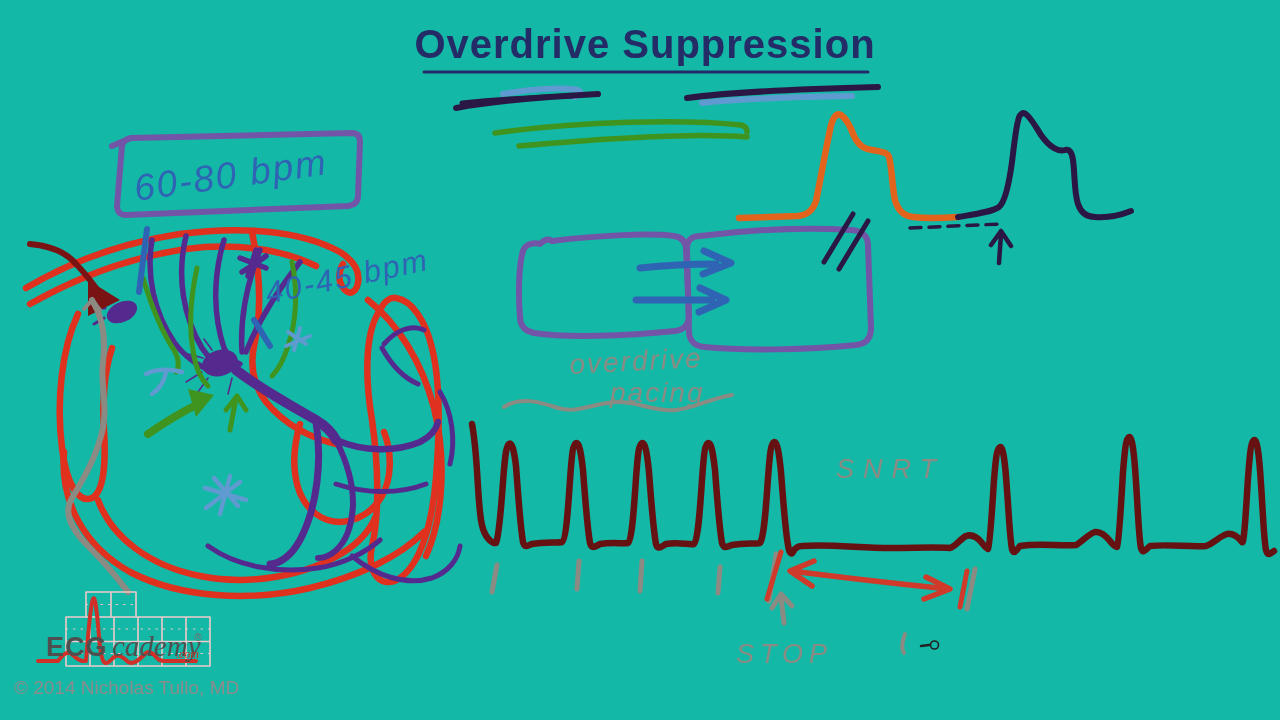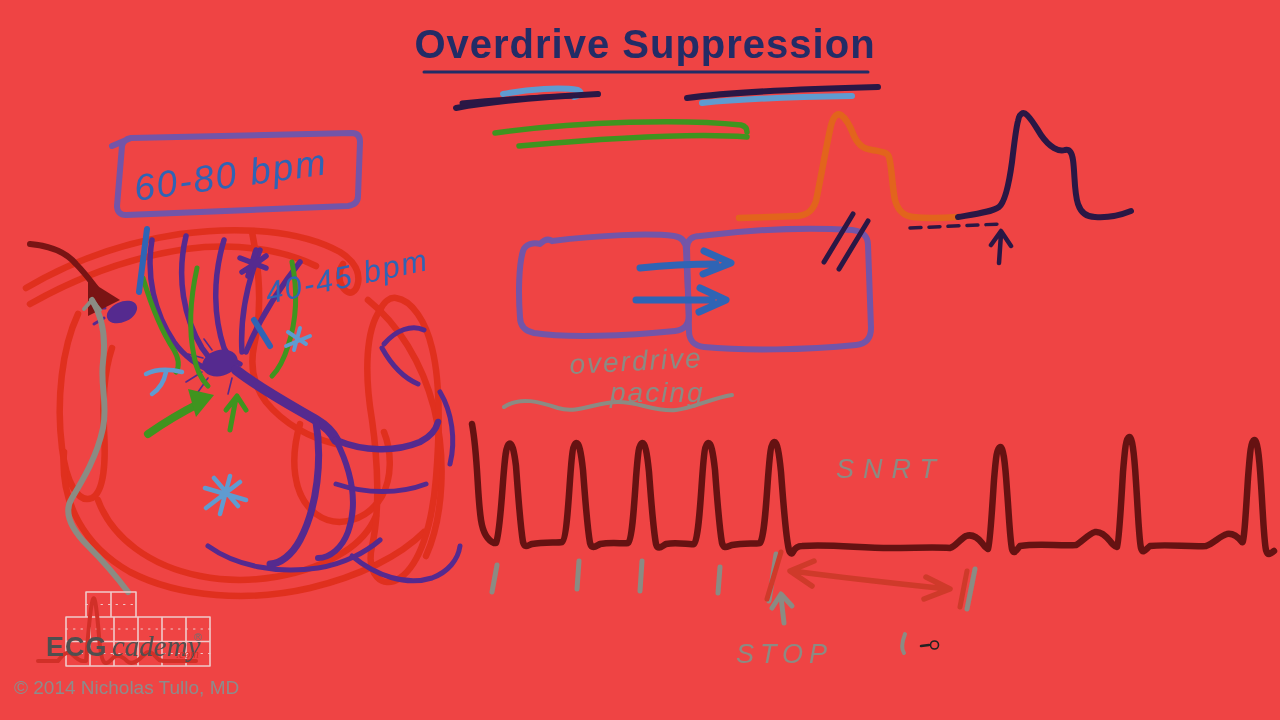--- a/index.html
+++ b/index.html
@@ -3,21 +3,21 @@
 <meta charset="utf-8">
 <style>
   :root{
     --c-title:#232c66; --c-red:#e0301e; --c-maroon:#7a1414; --c-ecg:#661212;
     --c-purple:#552a8f; --c-boxpurple:#7355a8; --c-navy:#2a1745; --c-orange:#e2641c;
     --c-blue:#2f64b5; --c-lightblue:#5f9bd0; --c-green:#3f941f; --c-gray:#8b8b83;
     --c-arrowred:#cf3a2a; --c-logored:#d13028; --c-grid:#f0caca; --c-logotext:#4f4f4f;
     --c-copy:#8c8c8c;
   }
   html,body{margin:0;padding:0;background:#fff;}
-  #canvas{position:relative;width:1280px;height:720px;background:#ef4444;overflow:hidden;
+  #canvas{position:relative;width:1280px;height:720px;background:#14b8a6;overflow:hidden;
           font-family:"Liberation Sans",sans-serif;}
   svg{position:absolute;left:0;top:0;}
   svg path, svg line, svg polyline{fill:none;stroke-linecap:round;stroke-linejoin:round;}
   .s-red{stroke:var(--c-red);}
   .s-maroon{stroke:var(--c-maroon);}
   .s-ecg{stroke:var(--c-ecg);}
   .s-purple{stroke:var(--c-purple);}
   .s-boxpurple{stroke:var(--c-boxpurple);}
   .s-navy{stroke:var(--c-navy);}
   .s-orange{stroke:var(--c-orange);}

